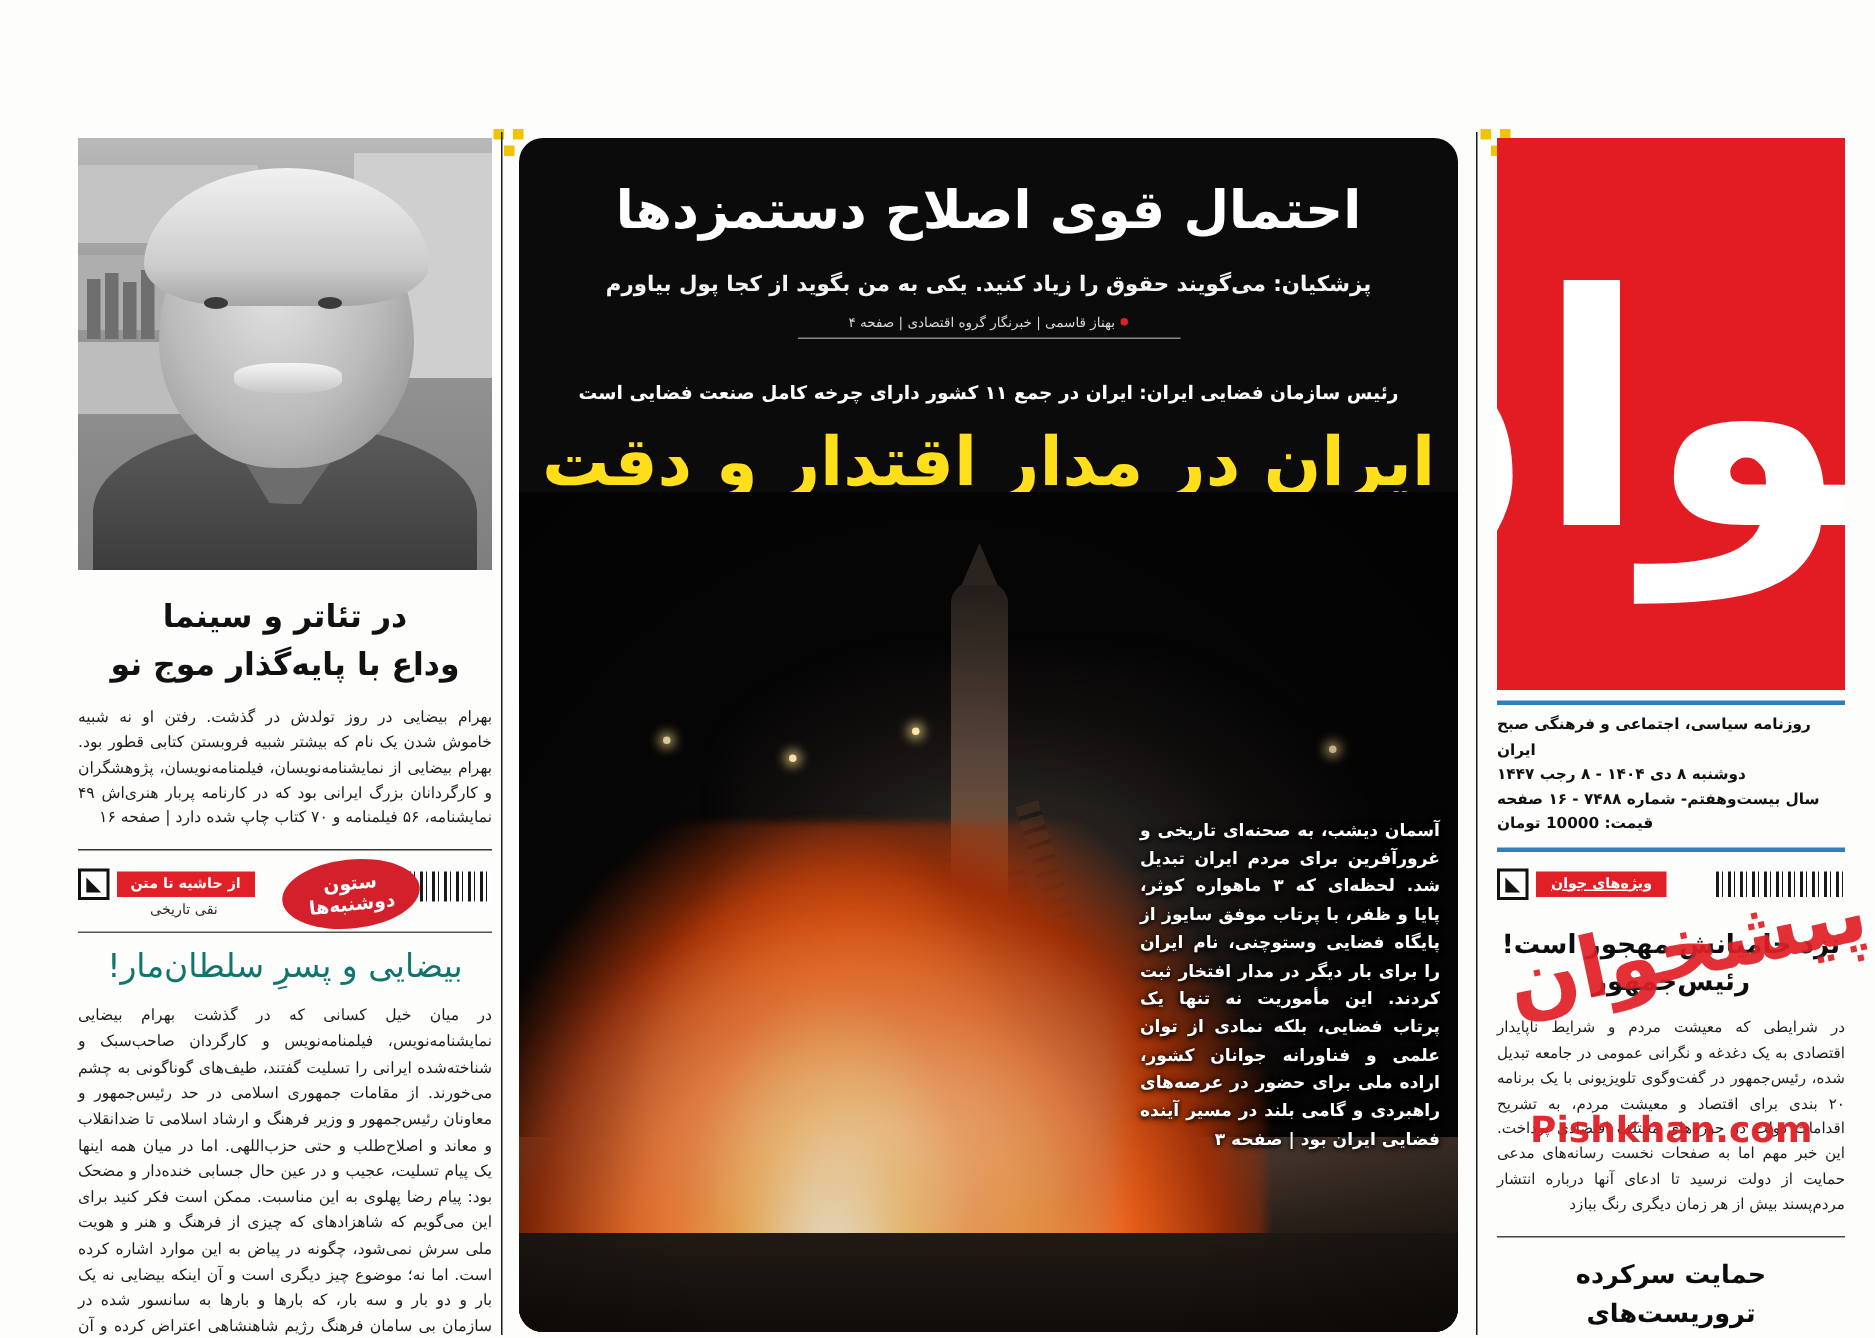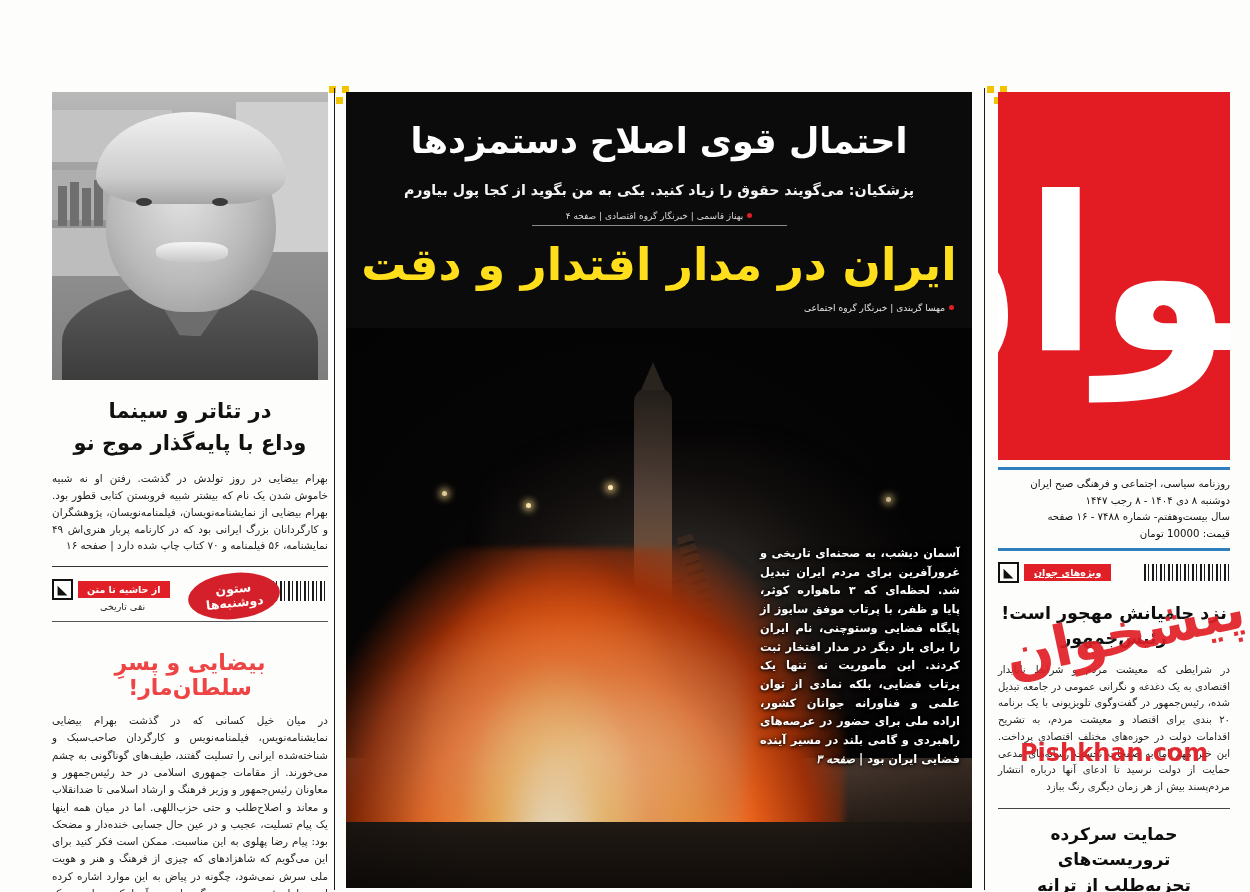--- a/index.html
+++ b/index.html
@@ -105,32 +105,32 @@
     border: 2px solid #111; display:flex; align-items:center; justify-content:center;
     font-size: 13px; color:#111; line-height:1;
   }
   .bylinename {
     position:absolute; left: 48px; top: 24px;
     font-size: 9.5px; color:#2a2a2a; direction: rtl;
   }
   .rule-under-brand { height: 1px; background: #555; margin-top: 2px; }
 
   .op-title {
-    margin-top: 28px; text-align:center; direction: rtl;
-    font-size: 22px; font-weight: 700; color: #ef4444;
+    margin-top: 10px; text-align:center; direction: rtl;
+    font-size: 22px; font-weight: 400; color: #0f766e;
   }
   .op-body {
     margin-top: 12px; direction: rtl; text-align: justify;
     font-size: 10.4px; line-height: 1.66; color: #1d1d1d;
   }
 
   
   .col-center {
     position: absolute; left: 346px; top: 92px; width: 626px; height: 796px;
-    background: #0b0b0b; color: #fff; overflow: hidden;
+    background: #0b0b0b; color: #fff; overflow: hidden; border-radius: 16px;
   }
   .c-head {
     direction: rtl; text-align: center;
     font-size: 35px; font-weight: 700; line-height: 1.25;
     padding: 28px 22px 0;
     letter-spacing: -0.5px;
   }
   .c-sub {
     direction: rtl; text-align: center; padding: 14px 26px 0;
     font-size: 14.2px; line-height: 1.72; font-weight: 700; color:#f4f4f4;
@@ -157,21 +157,21 @@
   }
   .c-by2 .dot { display:inline-block; width:5px; height:5px; border-radius:50%; background:#e01f26; margin-left:4px; vertical-align: 1px;}
 
   .c-story {
     position: absolute; right: 12px; top: 452px; width: 200px;
     direction: rtl; text-align: justify;
     font-size: 11.4px; line-height: 1.64; color: #ffffff; font-weight: 600;
     z-index: 4;
     text-shadow: 0 1px 3px rgba(0,0,0,.95), 0 0 6px rgba(0,0,0,.9);
   }
-  .c-story .pg { font-weight: 700; font-style: italic; }
+  .c-story .pg { font-weight: 700; }
 
   
   .rocket {
     position: absolute; left: 0; bottom: 0; width: 626px; height: 560px;
     overflow: hidden; z-index: 1;
   }
   .rocket .night { position:absolute; inset:0; background:#070606; }
   .rocket .glow {
     position:absolute; left: 38%; bottom: -90px; width: 520px; height: 430px;
     transform: translateX(-50%);
@@ -246,22 +246,22 @@
   .masthead .logo {
     position:absolute; inset: 0;
     display:flex; align-items:center; justify-content:center;
     color:#fff; direction: rtl;
     font-size: 215px; font-weight: 700; line-height: .9;
     letter-spacing: -14px;
     text-shadow: none;
   }
   .mh-rule { height: 3px; background: #2f7fbf; margin-top: 7px; }
   .mh-info {
-    direction: rtl; text-align: right; padding: 6px 0 6px;
-    font-size: 10.2px; line-height: 1.62; color: #111; font-weight: 400;
+    direction: rtl; text-align: left; padding: 6px 0 6px;
+    font-size: 10.2px; line-height: 1.62; color: #111; font-weight: 700;
   }
   .mh-rule2 { height: 3px; background: #2f7fbf; margin-bottom: 10px; }
 
   .r-brandrow { position: relative; height: 26px; }
   .r-barcode {
     position:absolute; right: 0; top: 3px; width: 86px; height: 17px;
     background: repeating-linear-gradient(90deg,#1a1a1a 0 2px,#fff 2px 4px,#1a1a1a 4px 5px,#fff 5px 8px);
   }
   .r-tag {
     position:absolute; left: 26px; top: 3px; height: 17px; padding: 0 10px;
@@ -395,20 +395,21 @@
     </div>
 
     <div class="c-head">احتمال قوی اصلاح دستمزدها</div>
     <div class="c-sub">
       <div>پزشکیان: می‌گویند حقوق را زیاد کنید. یکی به من بگوید از کجا پول بیاورم</div>
     </div>
     <div class="c-by">
       <span class="dot"></span><span>بهناز قاسمی | خبرنگار گروه اقتصادی | صفحه ۴</span>
     </div>
 
+    <div class="c-kicker">رئیس سازمان فضایی ایران: ایران در جمع ۱۱ کشور دارای چرخه کامل صنعت فضایی است</div>
     <div class="c-bighead">ایران در مدار اقتدار و دقت</div>
     <div class="c-by2">
       <span class="dot"></span><span>مهسا گربندی | خبرنگار گروه اجتماعی</span>
     </div>
 
     <div class="c-story">
       <span>آسمان دیشب، به صحنه‌ای تاریخی و غرورآفرین برای مردم ایران تبدیل شد. لحظه‌ای که ۳ ماهواره کوثر، پایا و ظفر، با پرتاب موفق سایوز از پایگاه فضایی وستوچنی، نام ایران را برای بار دیگر در مدار افتخار ثبت کردند. این مأموریت نه تنها یک پرتاب فضایی، بلکه نمادی از توان علمی و فناورانه جوانان کشور، اراده ملی برای حضور در عرصه‌های راهبردی و گامی بلند در مسیر آینده فضایی ایران بود |</span>
       <span class="pg">صفحه ۳</span>
     </div>
   </div>

